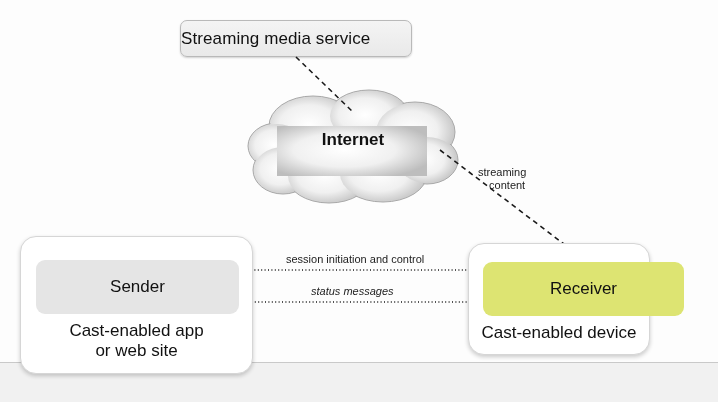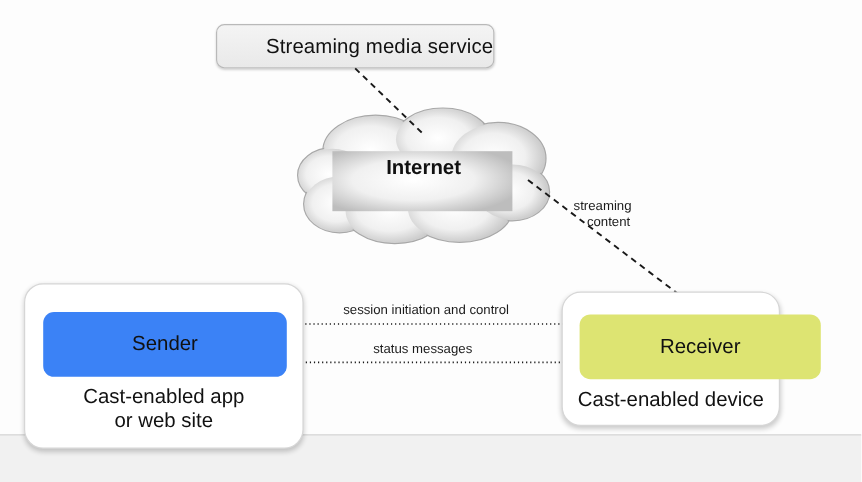--- a/index.html
+++ b/index.html
@@ -42,21 +42,21 @@
     top: 20px;
     width: 232px;
     height: 37px;
     box-sizing: border-box;
     background: linear-gradient(#f4f4f4, #e9e9e9);
     border: 1px solid #b9b9b9;
     border-radius: 7px;
     box-shadow: 0 1px 2px rgba(0,0,0,0.18);
     display: flex;
     align-items: center;
-    justify-content: flex-end;
+    justify-content: flex-start;
   }
   #service-box .label {
     font-size: 17px;
     letter-spacing: 0.1px;
     color: #111;
   }
 
   
   #cloud-wrap {
     position: absolute;
@@ -100,20 +100,21 @@
     text-align: center;
   }
   #label-streaming .l2 { padding-left: 10px; display: block; }
   #label-session {
     left: 286px;
     top: 253px;
   }
   #label-status {
     left: 311px;
     top: 285px;
+    font-style: italic;
   }
 
   
   .node-card {
     position: absolute;
     box-sizing: border-box;
     background: #ffffff;
     border: 1px solid #d6d6d6;
     border-radius: 16px;
     box-shadow: 0 2px 4px rgba(0,0,0,0.20);
@@ -138,21 +139,21 @@
     align-items: center;
     justify-content: center;
     font-size: 17px;
     color: #111;
   }
   #sender-chip {
     left: 15px;
     top: 23px;
     width: 203px;
     height: 54px;
-    background: #3b82f6;
+    background: #e5e5e5;
   }
   #receiver-chip {
     left: 14px;
     top: 18px;
     width: 201px;
     height: 54px;
     background: #dde472;
   }
   .node-caption {
     position: absolute;

